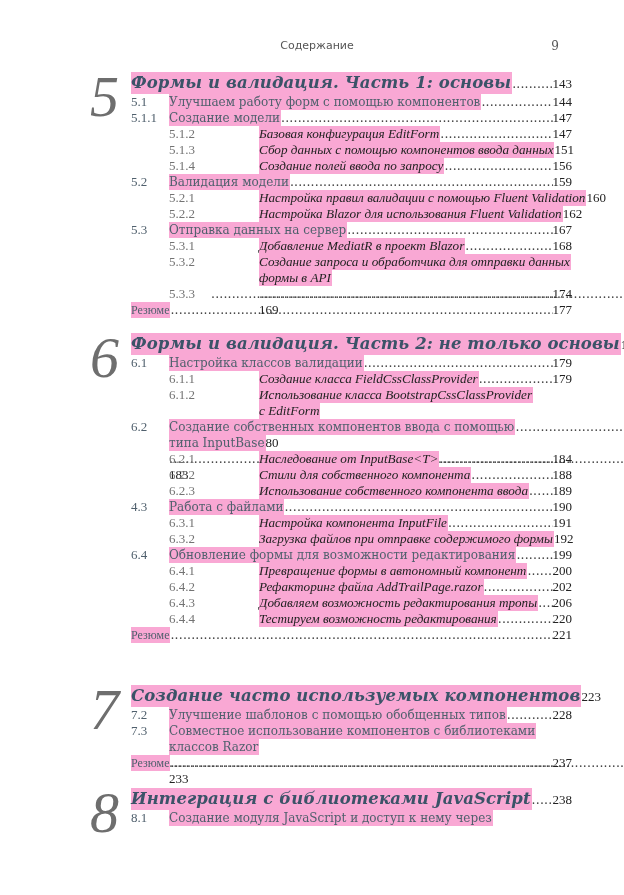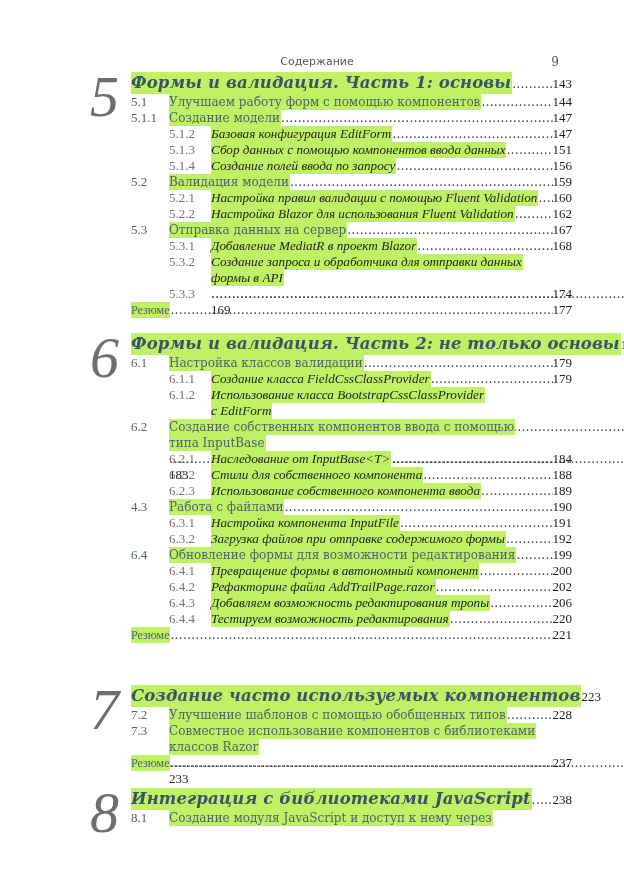--- a/index.html
+++ b/index.html
@@ -1,46 +1,46 @@
 <!DOCTYPE html>
 <html><head>
 <meta charset="utf-8">
 <style>
   html, body { margin: 0; padding: 0; background: #ffffff; }
   body { width: 624px; height: 895px; position: relative; overflow: hidden;
          font-family: "DejaVu Serif", "Liberation Serif", serif; color: #2b2b2b; }
-  .running-head { position: absolute; top: 55px; left: 0; width: 612px; height: 16px; }
+  .running-head { position: absolute; top: 39px; left: 0; width: 612px; height: 16px; }
   .rh-title { position: absolute; left: 0; width: 634px; text-align: center;
               font-family: "DejaVu Sans", "Liberation Sans", sans-serif; font-size: 11px; color: #555; }
   .rh-page { position: absolute; right: 53px; font-family: "DejaVu Serif", serif; font-size: 12px; color: #555; }
 
   .chapter { position: absolute; left: 0; width: 624px; }
   .ch-num { position: absolute; left: 90px; top: -4px; font-family: "Liberation Serif", "DejaVu Serif", serif;
             font-style: italic; font-size: 58px; line-height: 58px; color: #6e6e6e; }
   .row { position: relative; height: 16px; line-height: 16px; font-size: 12.4px; }
   .row .lead { position: absolute; right: 52px; display: flex; align-items: baseline; white-space: nowrap; }
-  .row .txt { white-space: nowrap; background: #bef264; padding-right: 1px; }
+  .row .txt { white-space: nowrap; background: #f9a8d4; padding-right: 1px; }
   .row .dots { flex: 1; overflow: hidden; white-space: nowrap; color: #444; letter-spacing: 0.2px; }
   .row .dots::before { content: "................................................................................................................................................................................................"; }
   .row .pg { white-space: nowrap; font-family: "Liberation Serif", "DejaVu Serif", serif; font-size: 13px; color: #222; }
   .row .num { position: absolute; white-space: nowrap; }
 
   .ch-title { height: 22px; line-height: 22px; }
   .ch-title .txt { font-family: "DejaVu Serif", serif; font-weight: bold; font-style: italic;
                    font-size: 16.5px; color: #3b5368; letter-spacing: 0.1px; }
   .ch-title .lead { left: 131px; }
 
   .sec { color: #50606d; }
   .sec .num { left: 131px; font-family: "Liberation Serif", "DejaVu Serif", serif; font-size: 13px; color: #50606d; }
   .sec .lead { left: 169px; }
   .sec .txt { font-family: "DejaVu Serif", serif; font-size: 12px; color: #50606d; }
 
   .sub .num { left: 169px; font-family: "Liberation Serif", "DejaVu Serif", serif; font-size: 13px; color: #737373; }
   .sub .lead { left: 211px; }
-  .sub .txt { font-family: "Liberation Serif", "DejaVu Serif", serif; font-style: italic; font-size: 13.2px; color: #222; }
+  .sub .txt { font-family: "Liberation Serif", "DejaVu Serif", serif; font-style: italic; font-size: 13.2px; color: #222; margin-left: 48px; }
 
   .summary .lead { left: 131px; }
   .summary .txt { font-family: Liberation Serif, serif; font-size: 12px; color: #50606d; }
 
   .cont .lead { left: 169px; flex-direction: column; }
   .sub.cont .lead { left: 211px; }
   .nolead .lead { right: auto; }
 </style>
 </head>
 <body>

